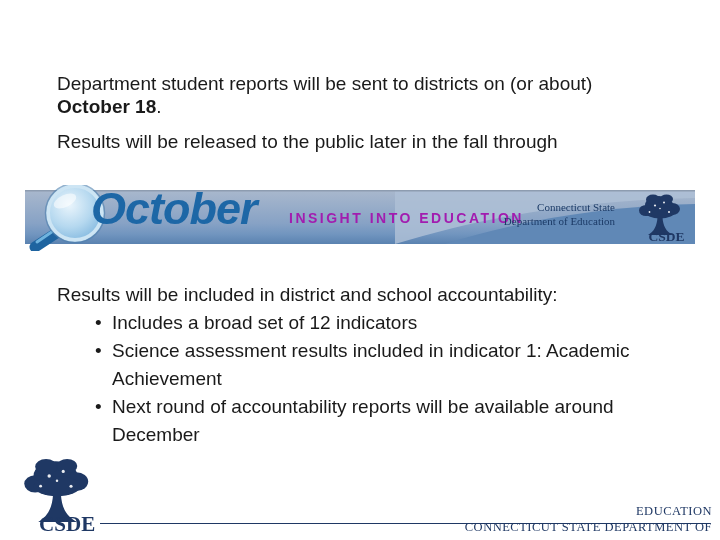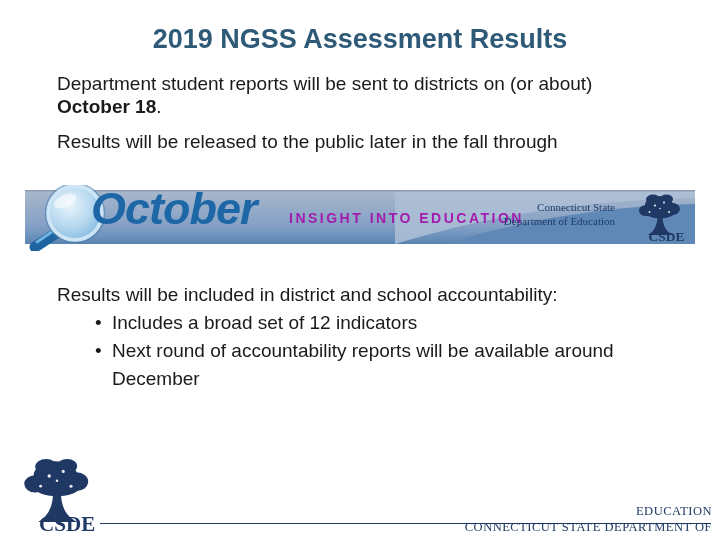--- a/index.html
+++ b/index.html
@@ -76,21 +76,20 @@
       <circle cx="29" cy="40" r="1.8"></circle>
       <circle cx="68" cy="40" r="2"></circle>
       <circle cx="50" cy="33" r="1.6"></circle>
     </g>
     <text x="27" y="97" font-family="Liberation Serif, serif" font-size="27" font-weight="bold" fill="#1f3864">CSDE</text>
   </symbol>
 </svg>
 
 <div class="slide">
 
-  <h1 class="title">2019 NGSS Assessment Results</h1>
 
   <div class="content-top">
     <p class="para">
       <span>Department student reports will be sent to districts on (or about) </span><strong>October 18</strong><span>.</span>
     </p>
     <p class="para">
       <span>Results will be released to the public later in the fall through</span><br>
     </p>
   </div>
 
@@ -138,20 +137,23 @@
     </svg>
   </div>
 
   <div class="content-bottom">
     <p class="para loose">Results will be included in district and school accountability:</p>
     <ul class="bullets">
       <li>
         <span>Includes a broad set of 12 indicators</span>
       </li>
       <li>
+        <span>Science assessment results included in indicator 1: Academic Achievement</span>
+      </li>
+      <li>
         <span>Next round of accountability reports will be available around December</span>
       </li>
     </ul>
   </div>
 
   <svg class="footer-tree" viewBox="0 0 100 100" xmlns="http://www.w3.org/2000/svg">
     <use href="#csde-tree"></use>
   </svg>
   <div class="footer-rule"></div>
   <div class="footer-text">

